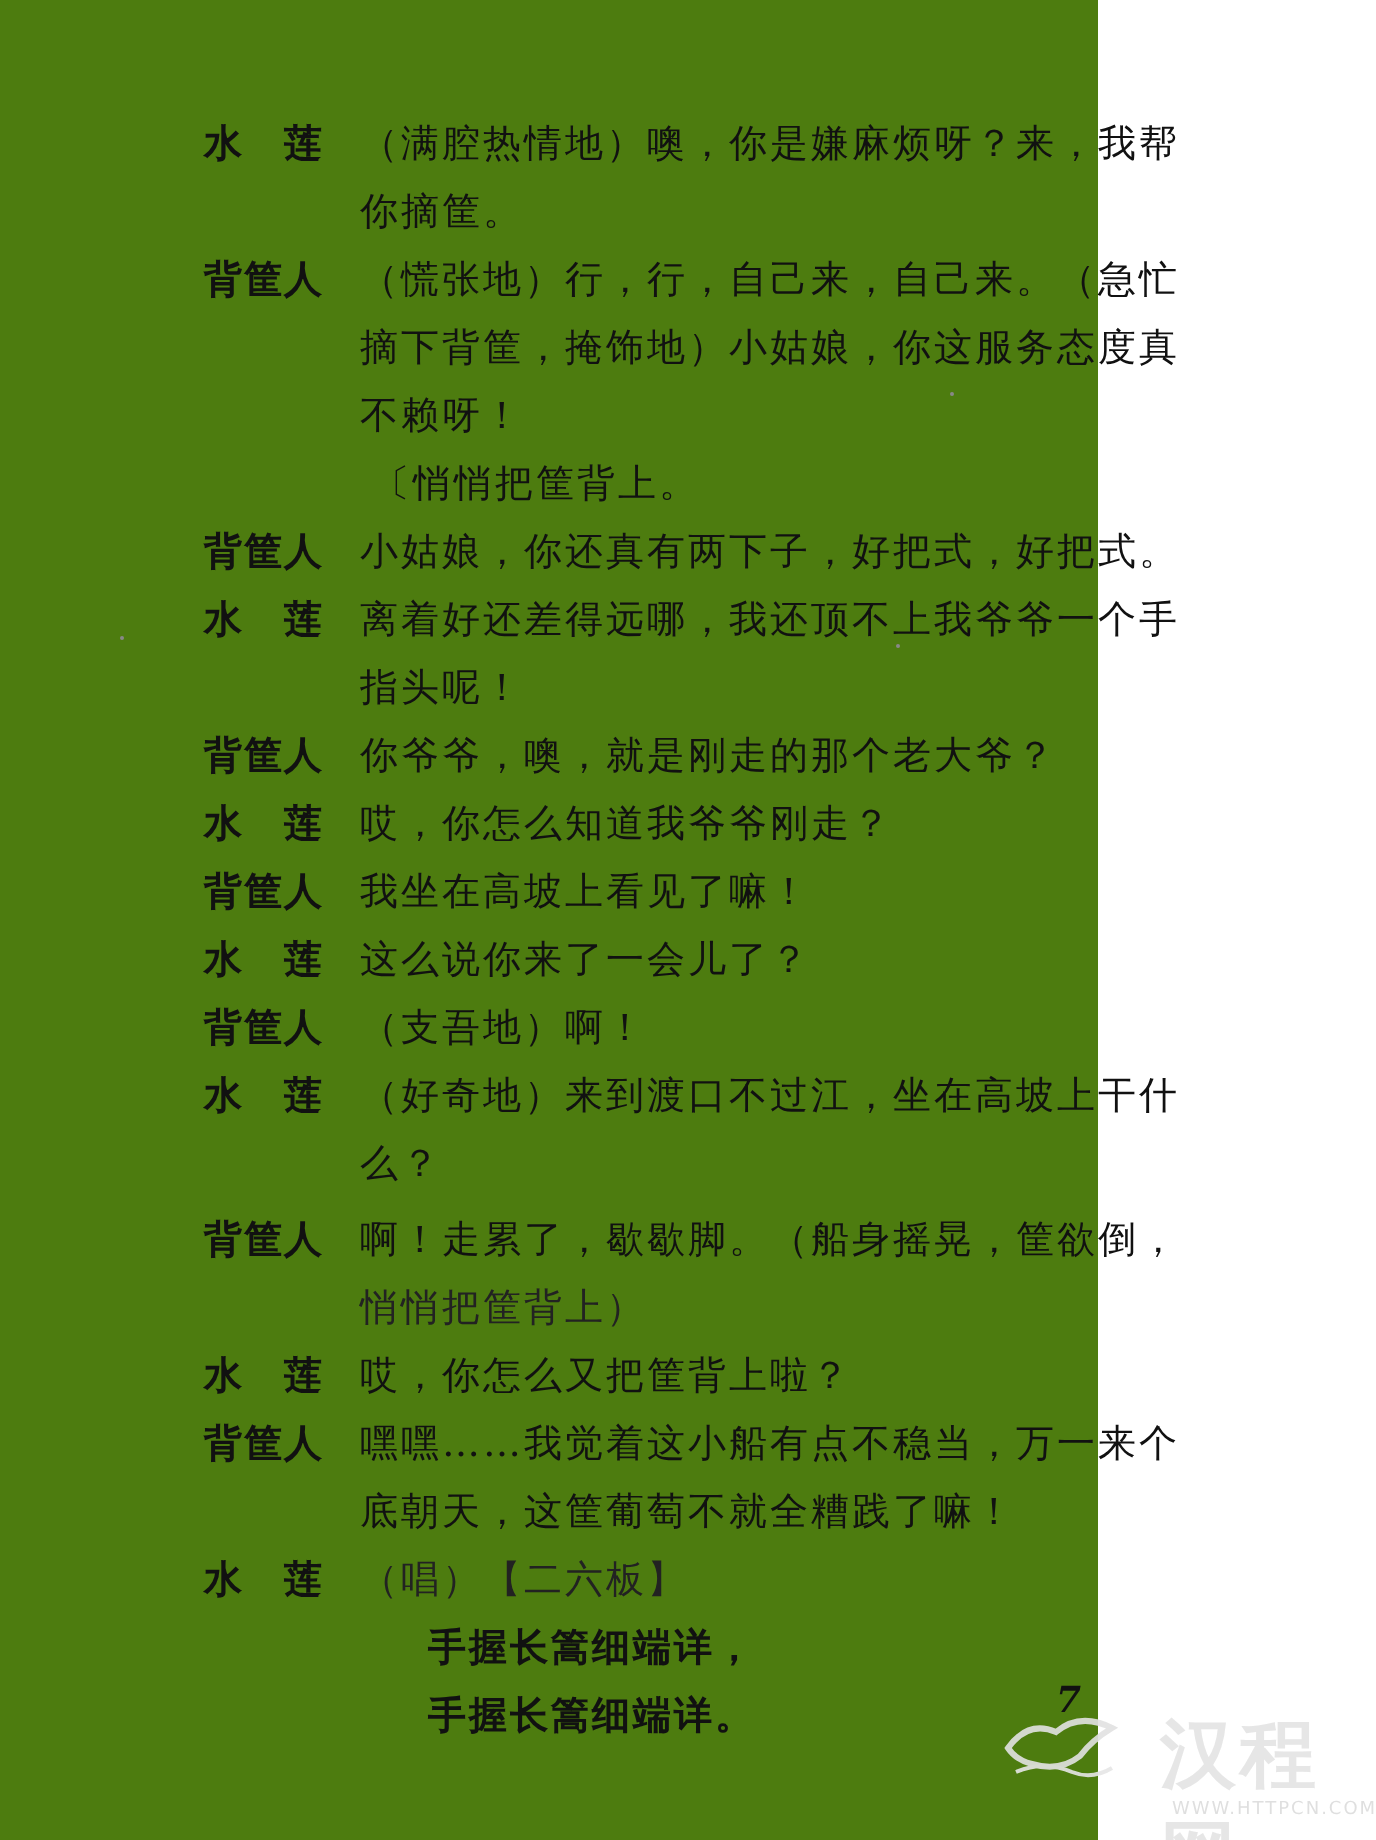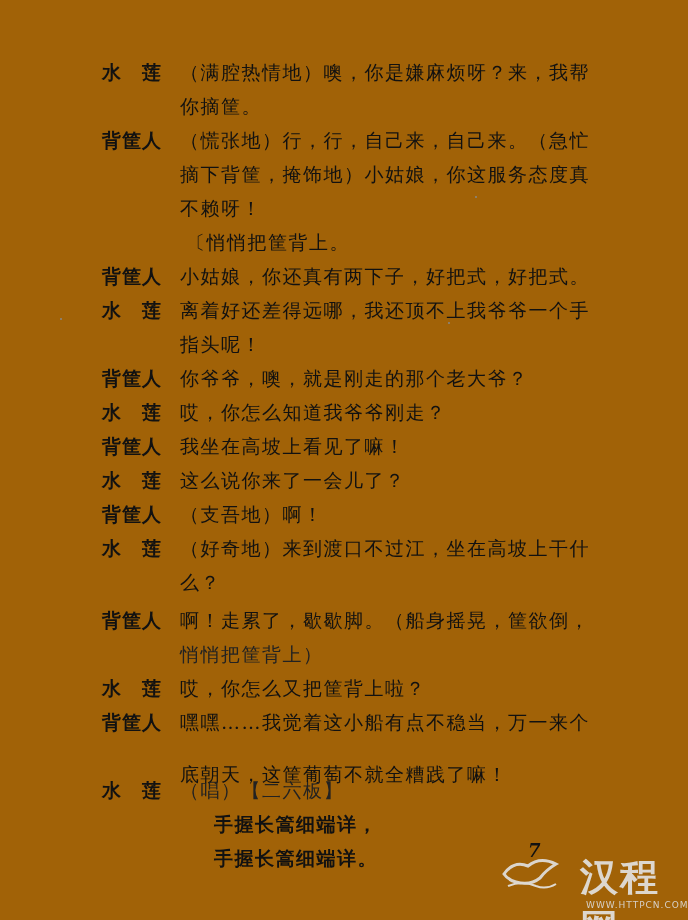--- a/index.html
+++ b/index.html
@@ -12,23 +12,23 @@
       height: 920px;
       position: relative;
       overflow: hidden;
       font-family: "DejaVu Serif", "Liberation Serif", serif;
       color: #111111;
     }
     .page {
       position: absolute;
       left: 0;
       top: 0;
-      width: 688px;
+      width: 549px;
       height: 920px;
-      background: #a16207;
+      background: #4d7c0f;
     }
     .line {
       position: absolute;
       left: 0;
       height: 34px;
       width: 688px;
       font-size: 19px;
       line-height: 34px;
       white-space: nowrap;
     }
@@ -200,21 +200,21 @@
   <div class="line" style="top:671px;">
     <span class="speaker">水　莲</span>
     <span class="text">哎，你怎么又把筐背上啦？</span>
   </div>
 
   <div class="line" style="top:705px;">
     <span class="speaker">背筐人</span>
     <span class="text">嘿嘿……我觉着这小船有点不稳当，万一来个</span>
   </div>
 
-  <div class="line" style="top:757px;">
+  <div class="line" style="top:739px;">
     <span class="text">底朝天，这筐葡萄不就全糟践了嘛！</span>
   </div>
 
   <div class="line" style="top:773px;">
     <span class="speaker">水　莲</span>
     <span class="text stage">（唱）【二六板】</span>
   </div>
 
   <div class="line" style="top:807px;">
     <span class="text verse">手握长篙细端详，</span>

